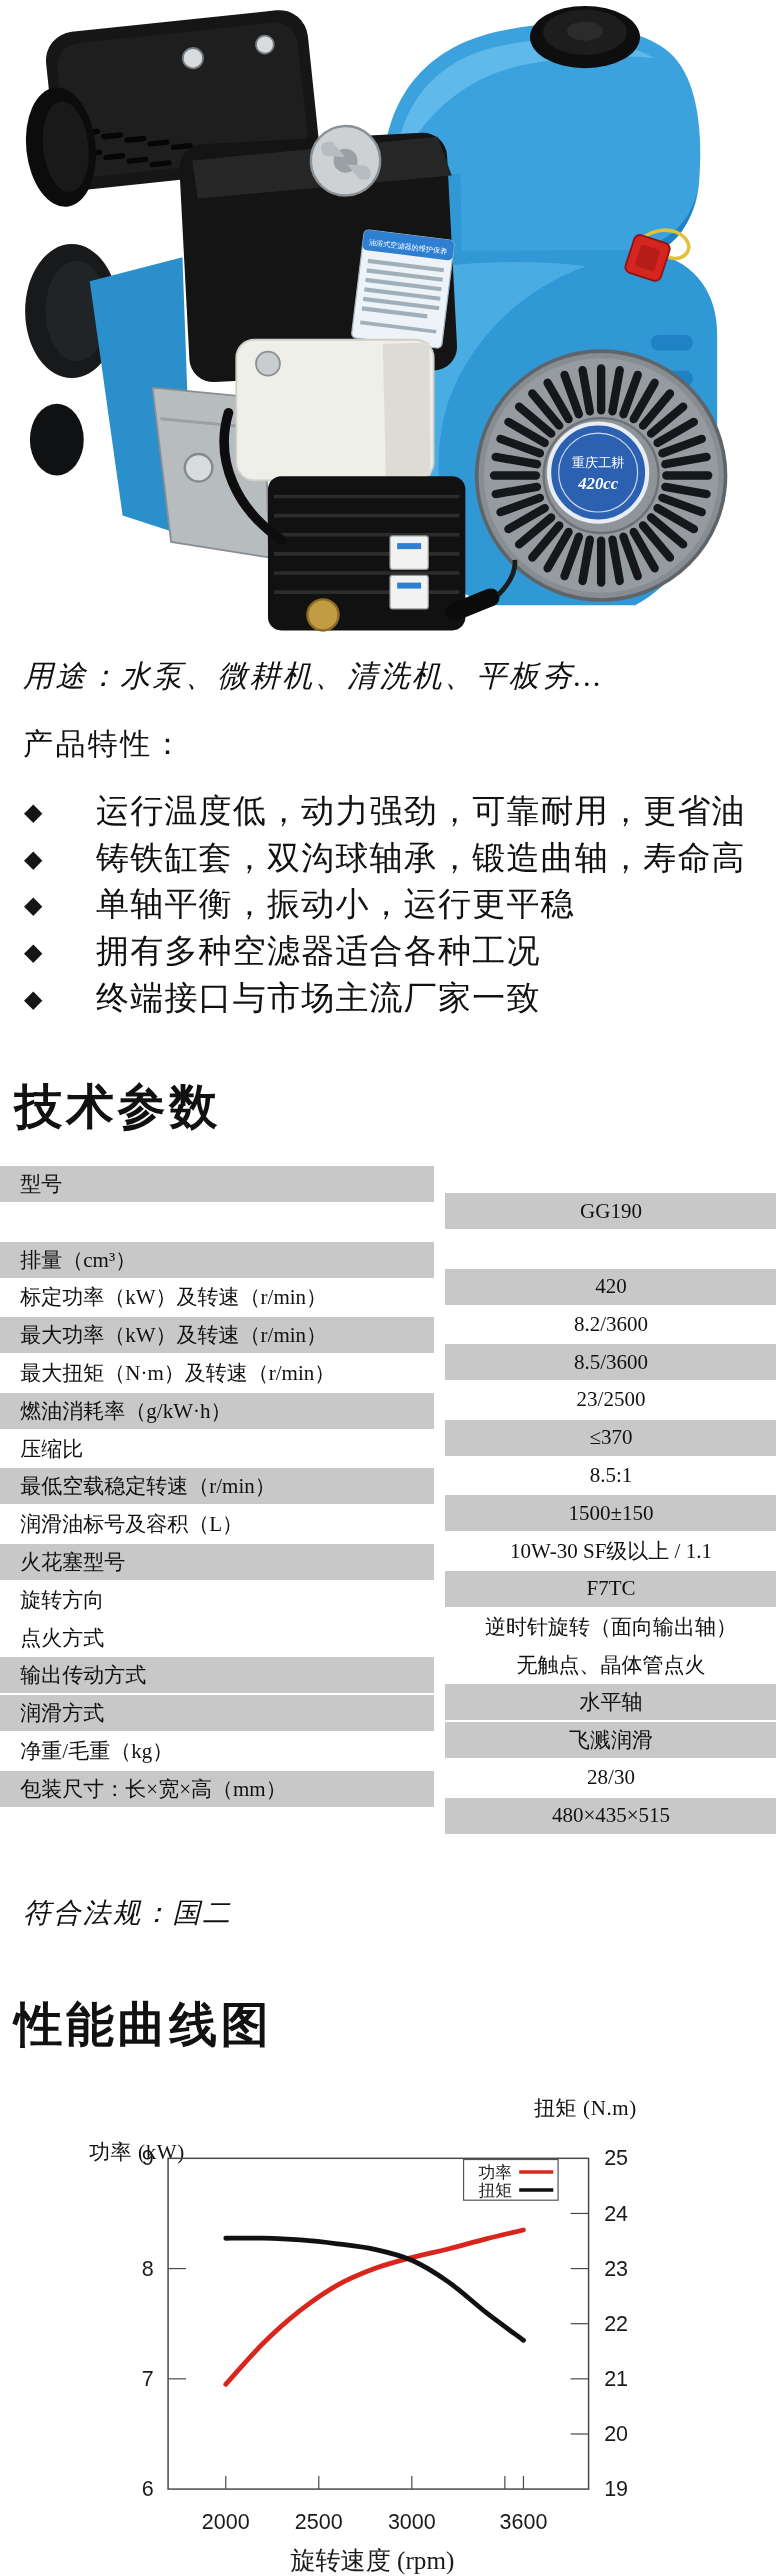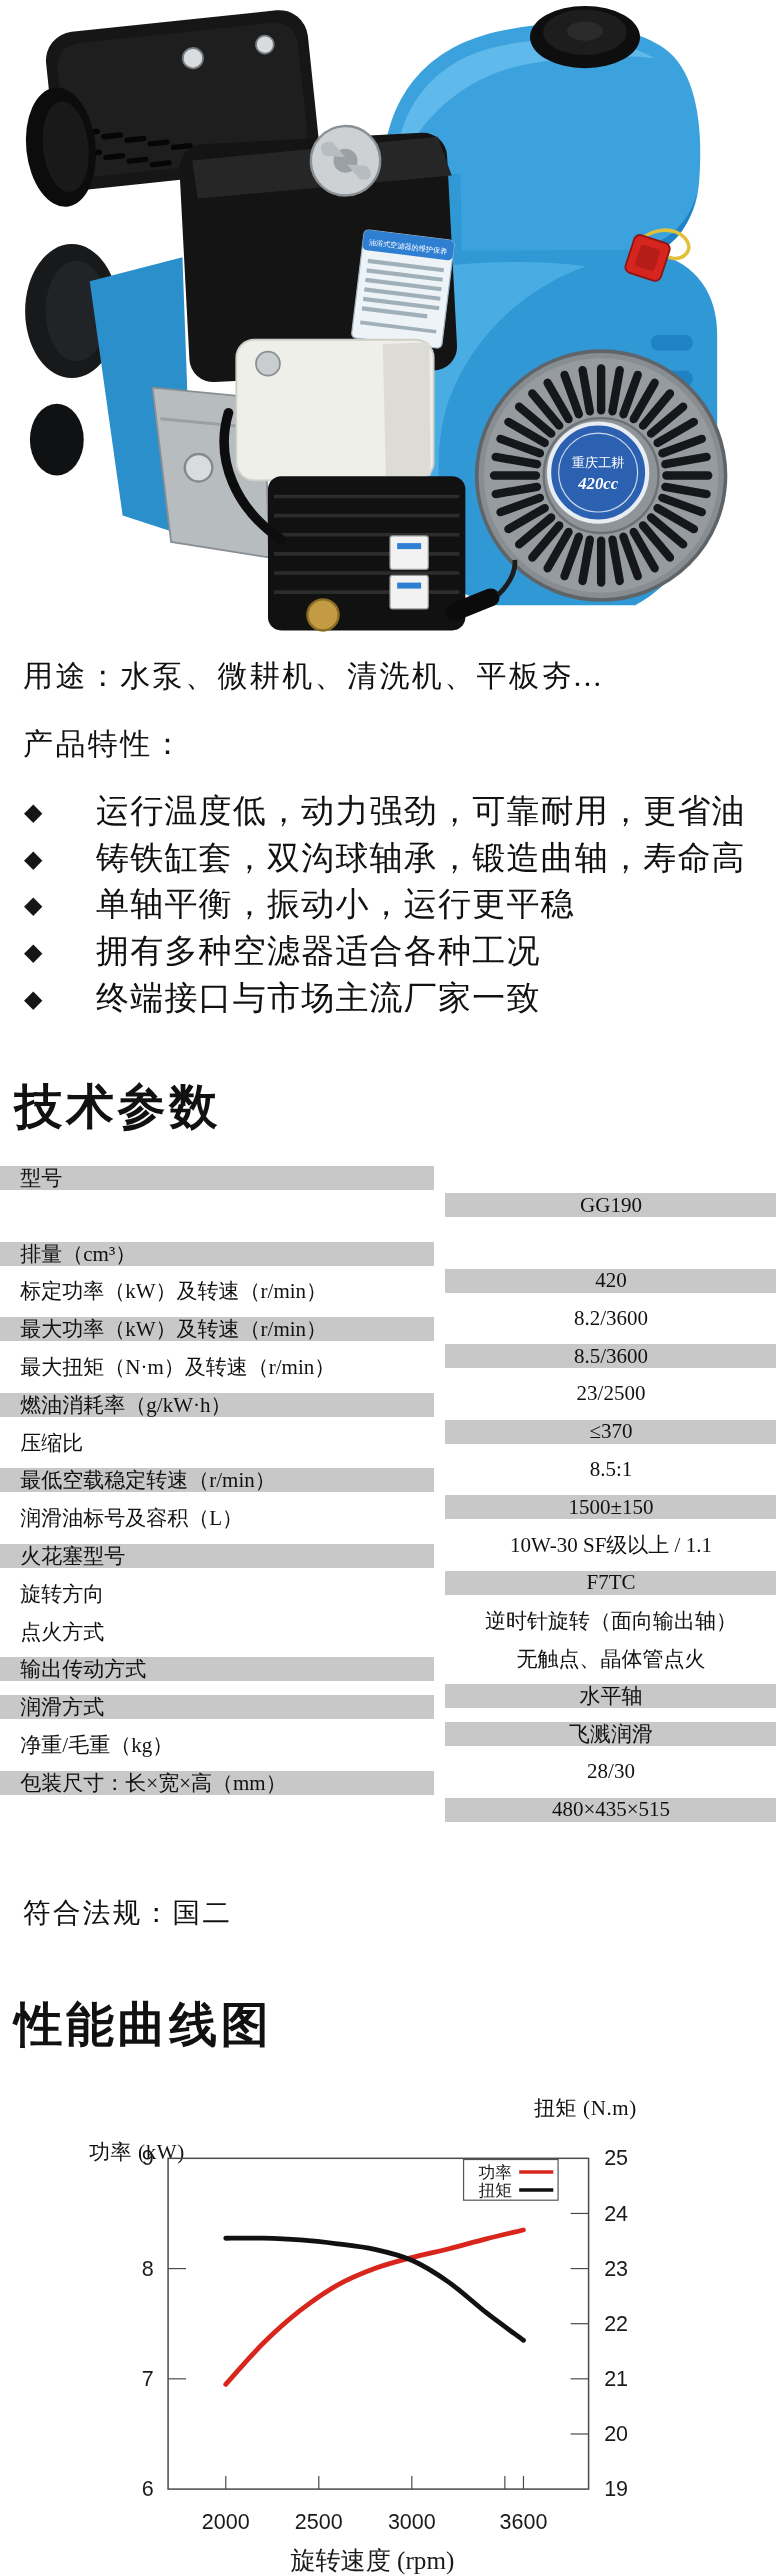--- a/index.html
+++ b/index.html
@@ -4,32 +4,32 @@
 <style>
   html,body{margin:0;padding:0;background:#ffffff;}
   body{
     width:777px;height:2576px;position:relative;overflow:hidden;
     font-family:"Liberation Serif","DejaVu Serif",serif;color:#111;
   }
   .abs{position:absolute;}
   
   #engine-art{left:0;top:0;width:777px;height:646px;}
   
-  .uses-line{left:23px;top:656px;font-size:30px;letter-spacing:2.4px;white-space:nowrap;}
+  .uses-line{left:23px;top:656px;font-size:30px;letter-spacing:2.4px;white-space:nowrap;font-style:italic;}
   .features-title{left:23px;top:724px;font-size:30px;letter-spacing:2.4px;}
   .feature-item{left:24px;width:742px;height:47px;display:flex;align-items:center;}
   .feature-item .diamond{font-size:24px;width:72px;color:#151515;
     font-family:"DejaVu Sans",sans-serif;}
   .feature-item .ftext{font-size:33px;letter-spacing:1.2px;white-space:nowrap;}
   .section-title{left:14.4px;font-size:48px;font-weight:bold;letter-spacing:3.6px;}
-  .compliance{left:23px;top:1895px;font-size:27.5px;letter-spacing:2.4px;}
+  .compliance{left:23px;top:1895px;font-size:27.5px;letter-spacing:2.4px;font-style:italic;}
   
   #spec-rows{left:0;top:1166px;width:777px;}
   .spec-row{position:relative;width:777px;height:36px;margin-bottom:1.8px;}
-  .spec-label,.spec-value{position:absolute;top:0;height:24px;display:flex;align-items:center;
+  .spec-label,.spec-value{position:absolute;top:0;height:36px;display:flex;align-items:center;
     font-size:21px;}
   .spec-label{left:0;width:434px;padding-left:20.3px;box-sizing:border-box;}
   .spec-value{left:445px;width:332px;justify-content:center;text-align:center;margin-top:27px;}
   .spec-row.shaded .spec-label,.spec-row.shaded .spec-value{background:#c8c8c8;}
   
   #chart-wrap{left:0;top:2075px;width:777px;height:501px;}
   .axis-head{position:absolute;top:19px;font-size:21px;letter-spacing:0.6px;}
   #axis-head-left{left:89px;margin-top:44px;}
   #axis-head-right{left:534px;}
   #perf-chart{position:absolute;left:0;top:0;}

